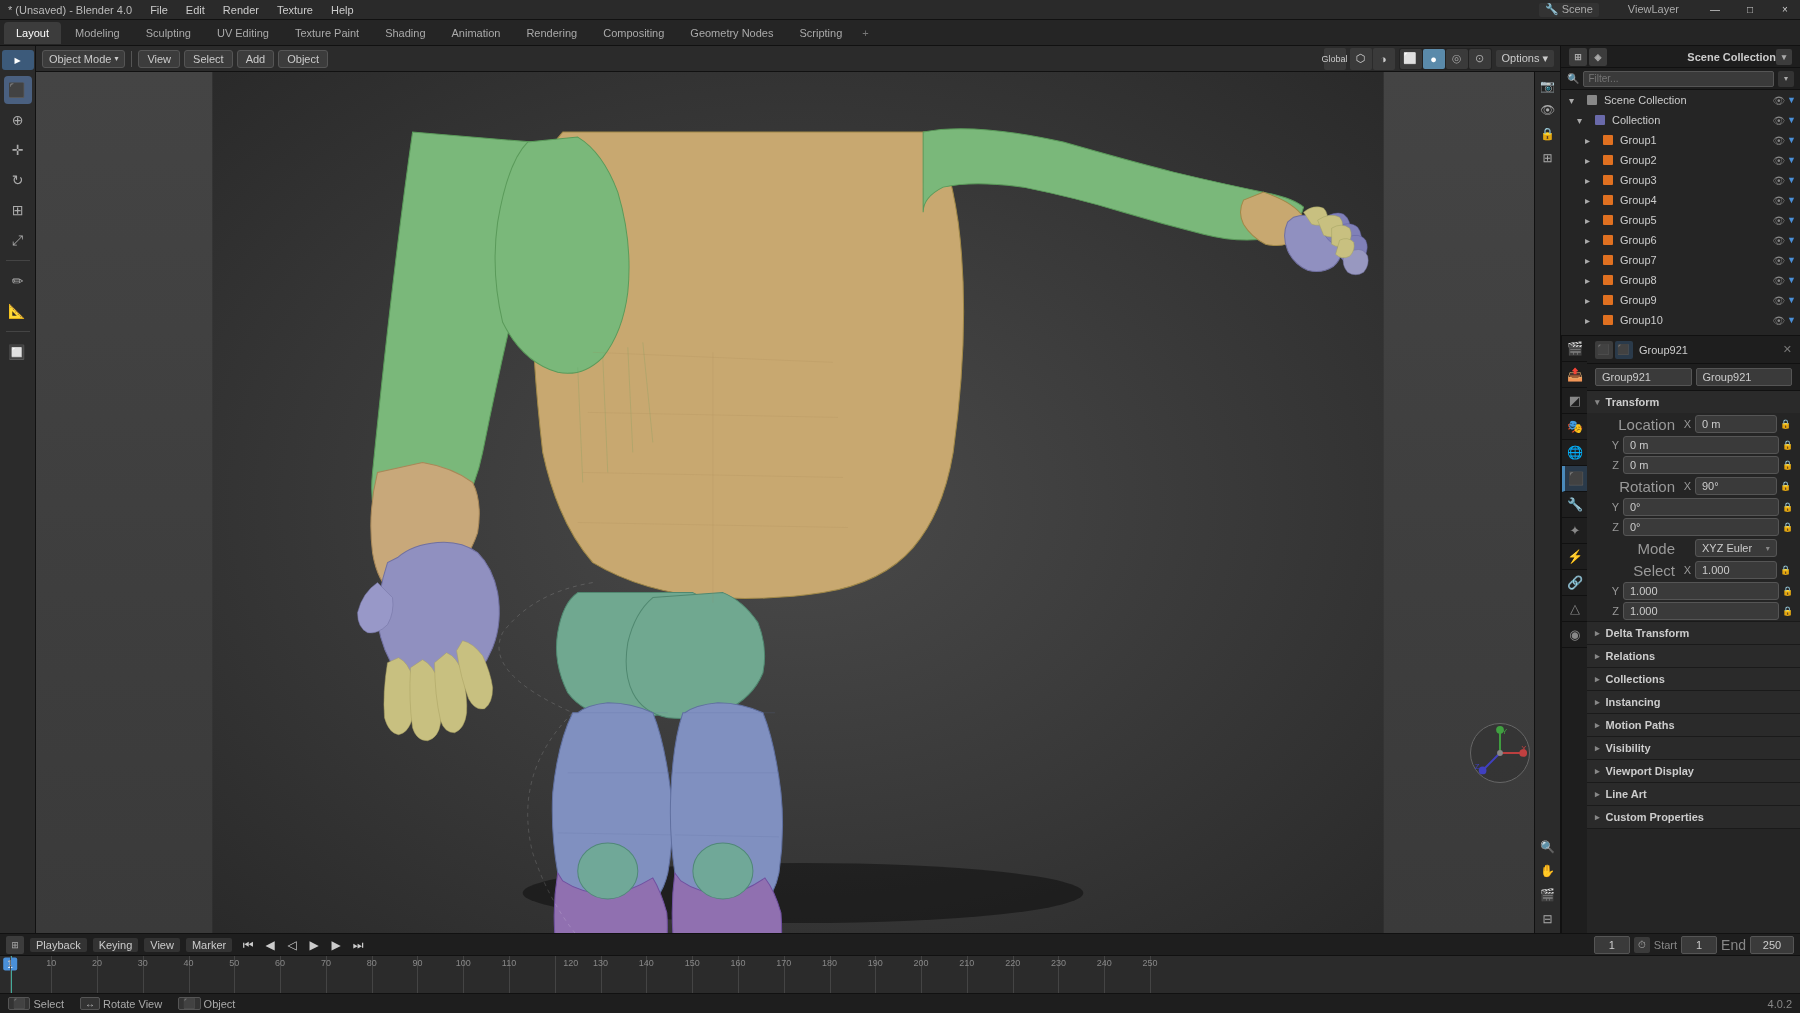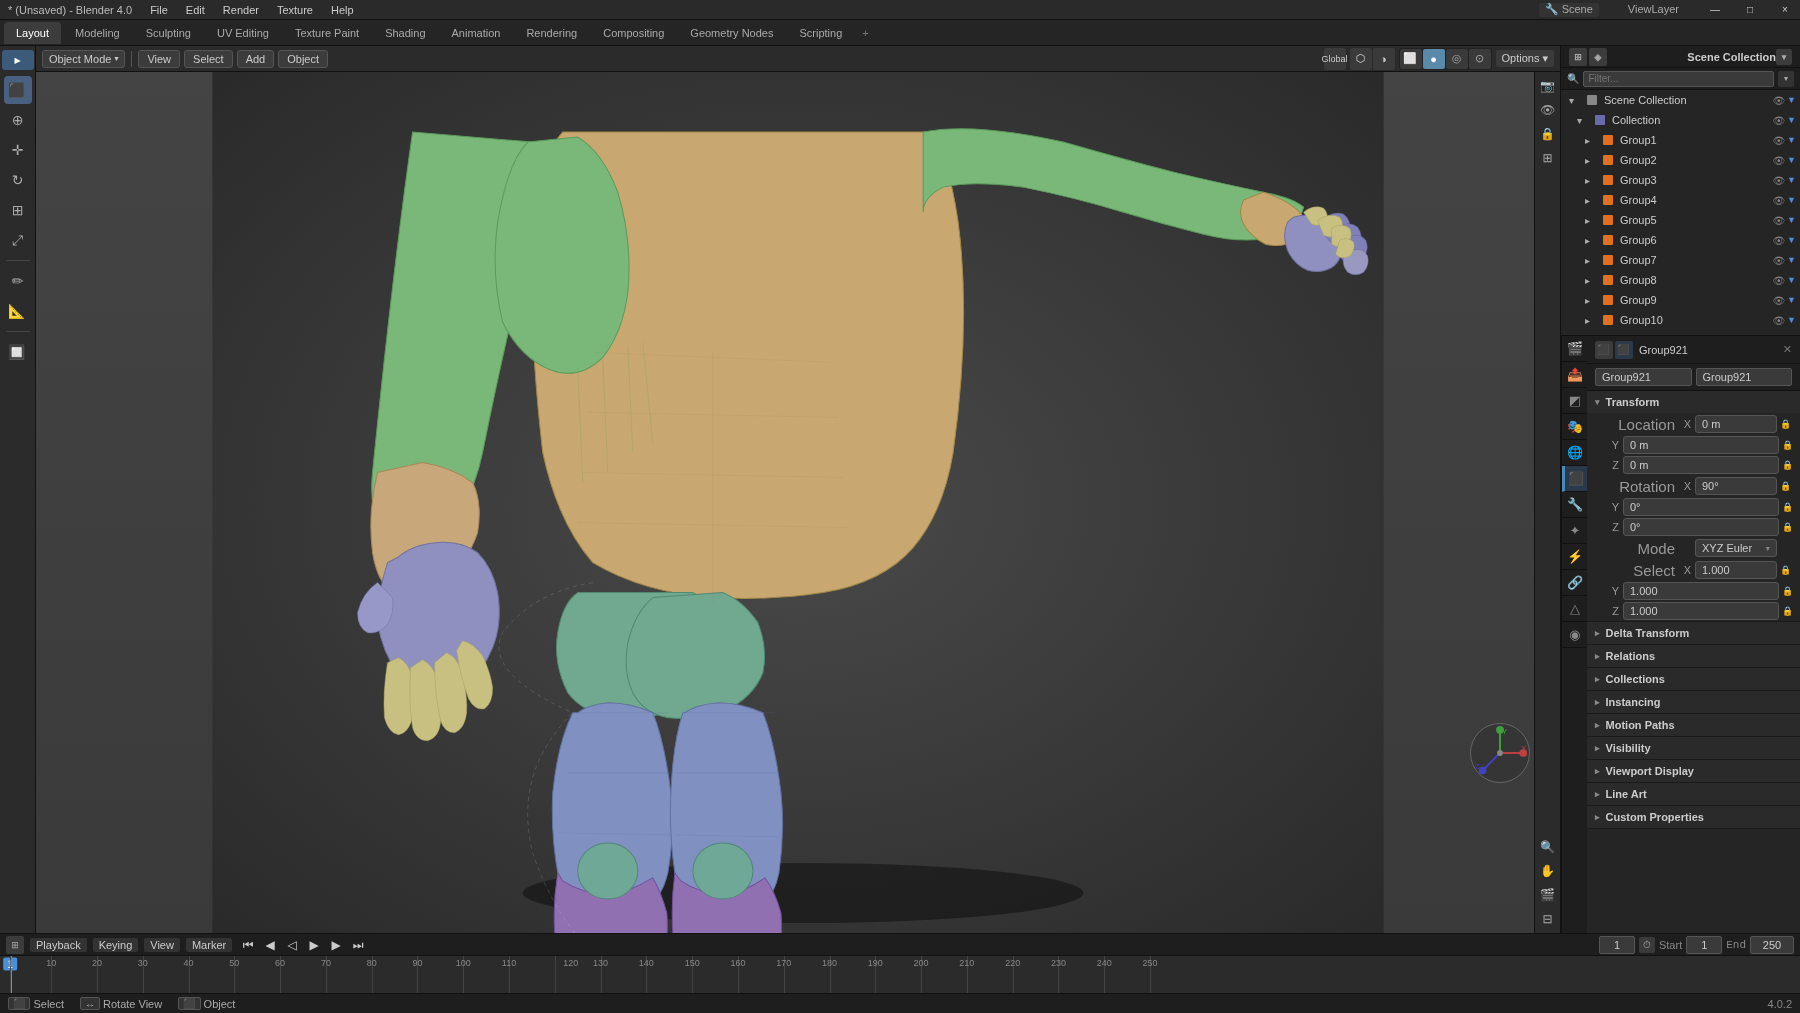--- a/index.html
+++ b/index.html
@@ -1080,21 +1080,21 @@
       <div class="tl-play-btn">▶</div>
       <div class="tl-play-btn">⏭</div>
     </div>
 
     <div style="flex:1;"></div>
     <div style="display:flex;align-items:center;gap:4px;">
       <div class="tl-frame-box">1</div>
       <div style="width:16px;height:16px;background:#3a3a3a;border-radius:2px;display:flex;align-items:center;justify-content:center;cursor:pointer;font-size:10px;color:#aaa;">⏱</div>
       <span style="font-size:11px;color:#888;">Start</span>
       <div class="tl-frame-box">1</div>
-      <span style="font-size:11px;color:#888;font-family:Liberation Mono, monospace;">End</span>
+      <span style="font-size:14px;color:#888;">End</span>
       <div class="tl-frame-box" style="width:44px;">250</div>
     </div>
   </div>
 
   <div id="timeline-ruler">
 
     <div class="current-frame-line" style="left:10px;">
       <div class="tl-frame-num" style="top:8px;">1</div>
     </div>
 

